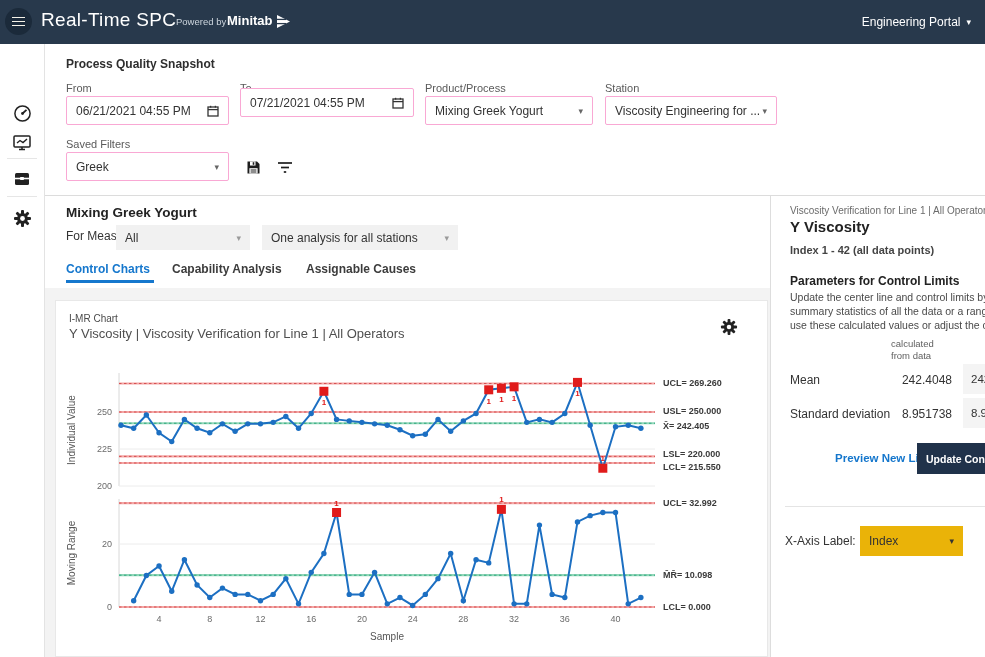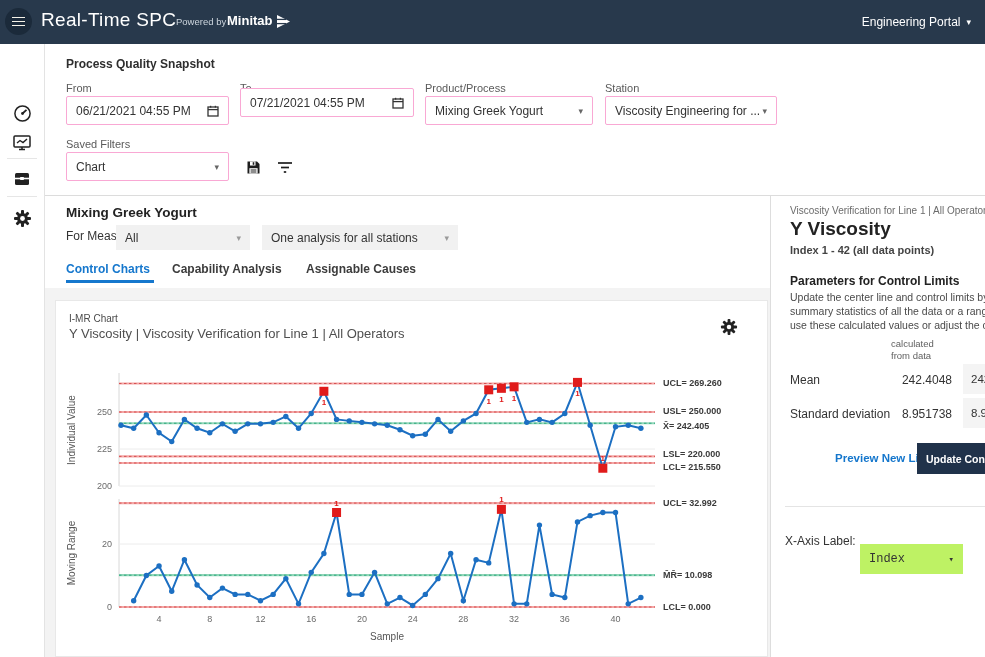--- a/index.html
+++ b/index.html
@@ -50,36 +50,36 @@
   #chart-card { left:10px; top:104px; width:713px; height:357px; background:#fff; border:1px solid #e8e8e8; }
   #chart-kind { left:13px; top:12px; font-size:10px; color:#4a4a4a; }
   #chart-title { left:13px; top:25px; font-size:13px; color:#4f4f4f; }
   #chart-gear { left:664px; top:17px; width:20px; height:20px; cursor:pointer; }
   #imr-svg { left:5px; top:58px; }
 
   
   #panel { left:771px; top:196px; width:262px; height:461px; background:#fff; }
   #panel .nowrap { white-space:nowrap; }
   #p-subtitle { left:19px; top:9px; font-size:10px; color:#6b6b6b; }
-  #p-title { left:19px; top:22px; font-size:19px; font-weight:bold; color:#222; }
+  #p-title { left:19px; top:22px; font-size:15px; font-weight:bold; color:#222; }
   #p-index { left:19px; top:48px; font-size:11px; color:#444;font-weight:bold; }
   #p-params { left:19px; top:78px; font-size:12px; font-weight:bold; color:#222; }
   .p-desc { position:absolute; left:19px; font-size:10.5px; color:#4a4a4a; white-space:nowrap; }
   .p-colhead { position:absolute; font-size:9.5px; color:#5f5f5f; }
   .p-rowlabel { position:absolute; left:19px; font-size:12px; color:#333; }
   .p-value { position:absolute; width:85px; text-align:right; font-size:12px; color:#333; }
   .p-input { position:absolute; left:192px; width:110px; height:30px; background:#f4f4f4; border:none;
     font-size:11.5px; color:#333; padding:0 8px; font-family:"Liberation Sans",sans-serif; }
   #p-preview { left:64px; top:256px; font-size:11.5px; color:#1476cc; font-weight:bold; cursor:pointer; white-space:nowrap; }
   #p-update { left:146px; top:247px; height:31px; background:#20324a; color:#fff; border:none;
     font-size:10.5px; font-weight:bold; padding:0 9px; white-space:nowrap; cursor:pointer;
     font-family:"Liberation Sans",sans-serif; }
   #p-divider { left:14px; top:310px; width:250px; height:1px; background:#e4e4e4; }
   #p-xaxis-label { left:14px; top:338px; font-size:12px; color:#333; }
-  #p-xaxis-select { left:89px; top:348px; width:103px; height:30px; background:#bef264; font-size:12px;font-family:Liberation Mono, monospace; }
+  #p-xaxis-select { left:89px; top:330px; width:103px; height:30px; background:#eab308; font-size:12px; }
 
   svg { display:block; }
   text { font-family:"Liberation Sans", sans-serif; }
 </style>
 </head>
 <body>
 
 <div id="header" class="abs">
   <div id="hamburger" class="abs">
     <div class="bars">
@@ -174,21 +174,21 @@
   </div>
 
   <div class="f-label" style="left:560px; top:38px">Station</div>
   <div class="f-input" style="left:560px; top:52px; width:172px">
     <span class="grow">Viscosity Engineering for ...</span>
     <span class="caret">▾</span>
   </div>
 
   <div class="f-label" style="left:21px; top:94px">Saved Filters</div>
   <div class="f-input" style="left:21px; top:108px; width:163px">
-    <span class="grow">Chart</span>
+    <span class="grow">Greek</span>
     <span class="caret">▾</span>
   </div>
   <div class="icon-btn" style="left:197px; top:112px">
     <svg width="15" height="15" viewBox="0 0 15 15">
       <path d="M1.5 1.5 h9.5 l2.5 2.5 v9.5 h-12 z" fill="#1d1d1d"></path>
       <rect x="4" y="1.5" width="5.5" height="4" fill="#fff"></rect>
       <rect x="6.7" y="2.2" width="1.6" height="2.6" fill="#1d1d1d"></rect>
       <rect x="3.4" y="8.2" width="8.2" height="5.3" fill="#fff"></rect>
       <line x1="4.6" y1="10" x2="10.4" y2="10" stroke="#1d1d1d" stroke-width="1"></line>
       <line x1="4.6" y1="12" x2="10.4" y2="12" stroke="#1d1d1d" stroke-width="1"></line>

